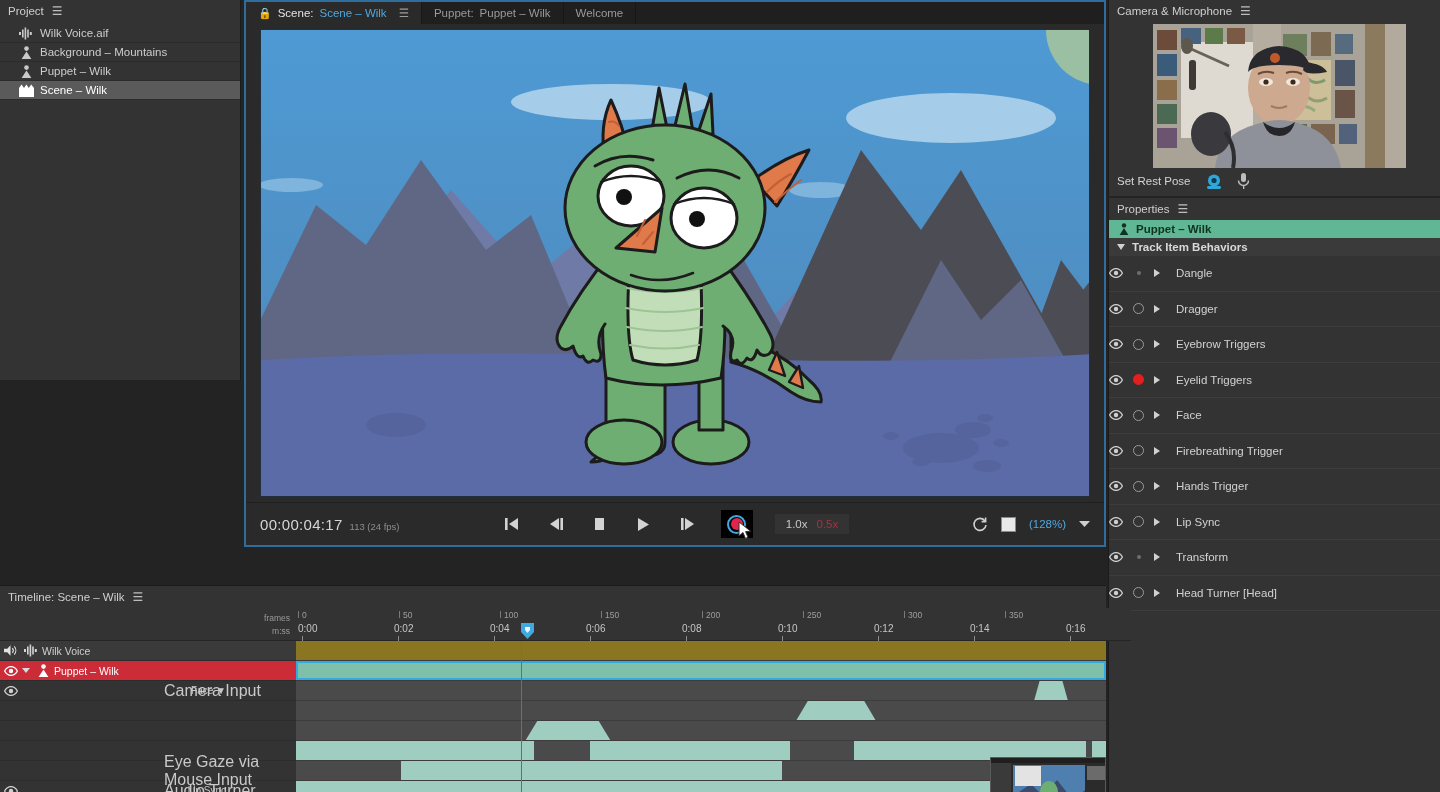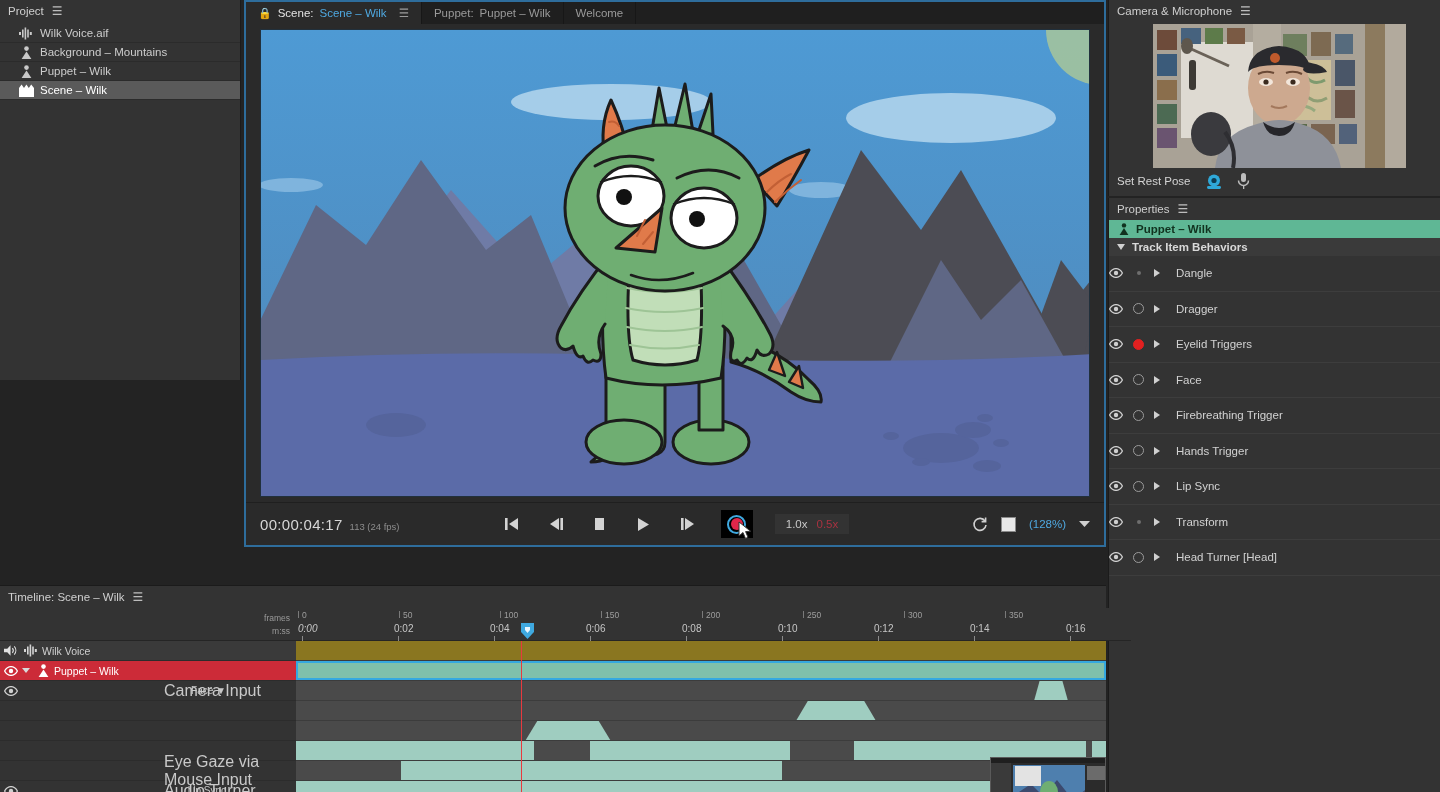--- a/index.html
+++ b/index.html
@@ -575,20 +575,29 @@
             </svg></span>
           <span class="arm"></span>
           <span class="tri-right"></span>
           <span class="beh-label">Dragger</span>
         </div>
         <div class="beh-row">
           <span><svg width="14" height="10" viewBox="0 0 14 10">
               <path d="M7 0.6 C11 0.6 13.4 5 13.4 5 C13.4 5 11 9.4 7 9.4 C3 9.4 0.6 5 0.6 5 C0.6 5 3 0.6 7 0.6 Z" fill="none" stroke="#cfcfcf" stroke-width="1.3"></path>
               <circle cx="7" cy="5" r="2.2" fill="#cfcfcf"></circle>
             </svg></span>
+          <span class="arm"></span>
+          <span class="tri-right"></span>
+          <span class="beh-label">Eyebrow Triggers</span>
+        </div>
+        <div class="beh-row">
+          <span><svg width="14" height="10" viewBox="0 0 14 10">
+              <path d="M7 0.6 C11 0.6 13.4 5 13.4 5 C13.4 5 11 9.4 7 9.4 C3 9.4 0.6 5 0.6 5 C0.6 5 3 0.6 7 0.6 Z" fill="none" stroke="#cfcfcf" stroke-width="1.3"></path>
+              <circle cx="7" cy="5" r="2.2" fill="#cfcfcf"></circle>
+            </svg></span>
           <span class="arm on"></span>
           <span class="tri-right"></span>
           <span class="beh-label">Eyelid Triggers</span>
         </div>
         <div class="beh-row">
           <span><svg width="14" height="10" viewBox="0 0 14 10">
               <path d="M7 0.6 C11 0.6 13.4 5 13.4 5 C13.4 5 11 9.4 7 9.4 C3 9.4 0.6 5 0.6 5 C0.6 5 3 0.6 7 0.6 Z" fill="none" stroke="#cfcfcf" stroke-width="1.3"></path>
               <circle cx="7" cy="5" r="2.2" fill="#cfcfcf"></circle>
             </svg></span>
           <span class="arm"></span>
@@ -656,21 +665,21 @@
       </div>
       <div id="ruler-track">
           <div class="rtick" style="left: 6px;">0</div>
           <div class="rtick" style="left: 107px;">50</div>
           <div class="rtick" style="left: 208px;">100</div>
           <div class="rtick" style="left: 309px;">150</div>
           <div class="rtick" style="left: 410px;">200</div>
           <div class="rtick" style="left: 511px;">250</div>
           <div class="rtick" style="left: 612px;">300</div>
           <div class="rtick" style="left: 713px;">350</div>
-          <div class="ttick" style="left: 2px; font-style: italic;">0:00</div>
+          <div class="ttick" style="left: 2px;">0:00</div>
           <div class="tmark" style="left: 6px;"></div>
           <div class="ttick" style="left: 98px;">0:02</div>
           <div class="tmark" style="left: 102px;"></div>
           <div class="ttick" style="left: 194px;">0:04</div>
           <div class="tmark" style="left: 198px;"></div>
           <div class="ttick" style="left: 290px;">0:06</div>
           <div class="tmark" style="left: 294px;"></div>
           <div class="ttick" style="left: 386px;">0:08</div>
           <div class="tmark" style="left: 390px;"></div>
           <div class="ttick" style="left: 482px;">0:10</div>

